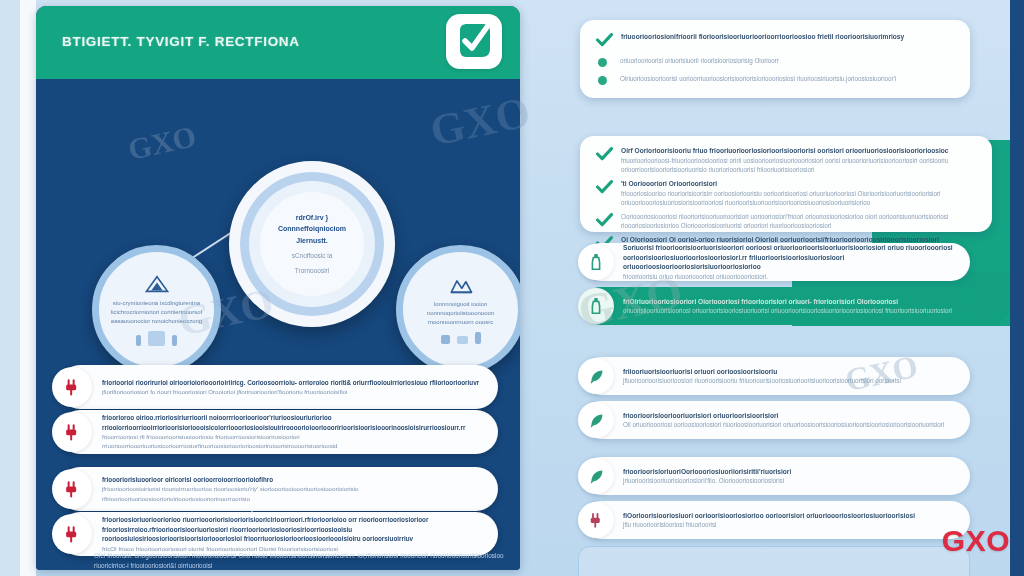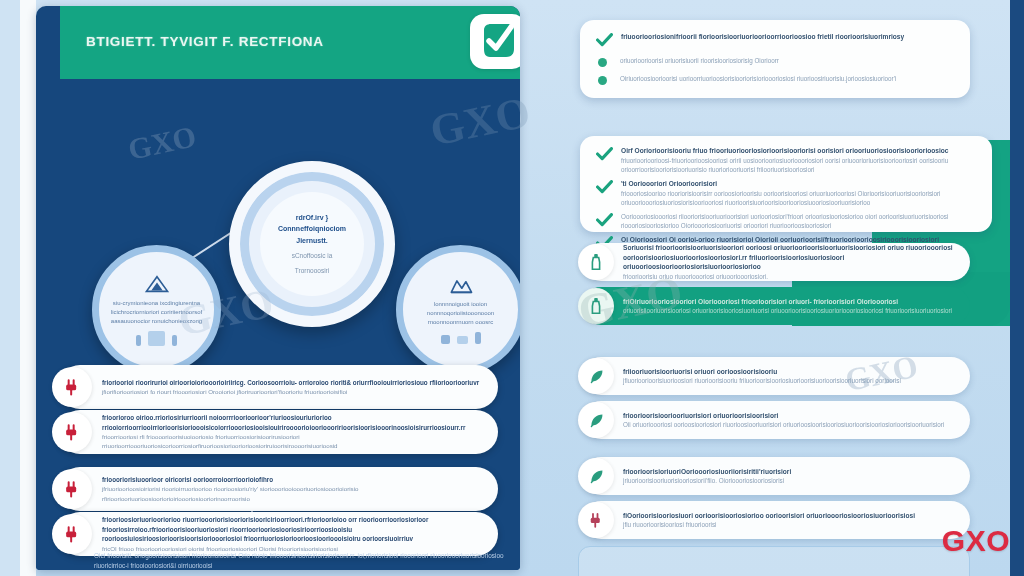--- a/index.html
+++ b/index.html
@@ -19,21 +19,20 @@
 
   
   .left-panel{
     position:absolute;left:36px;top:6px;width:484px;height:564px;
     background:#16477d;border-radius:10px 10px 4px 4px;overflow:hidden;
     box-shadow:0 2px 10px rgba(10,40,80,.25);
   }
   .lp-header{
     position:absolute;left:0;top:0;width:484px;height:73px;
     background:#14a583;
-    margin-left:24px;
   }
   .lp-title{
     position:absolute;left:26px;top:28px;
     color:#eaf7f2;font-size:13.5px;font-weight:bold;letter-spacing:.7px;
     filter:blur(.35px);text-shadow:0 0 2px rgba(255,255,255,.35);
   }
   .check-badge{
     position:absolute;right:18px;top:8px;width:56px;height:55px;border-radius:14px;
     background:#ffffff;box-shadow:0 1px 4px rgba(0,0,0,.12);
   }

